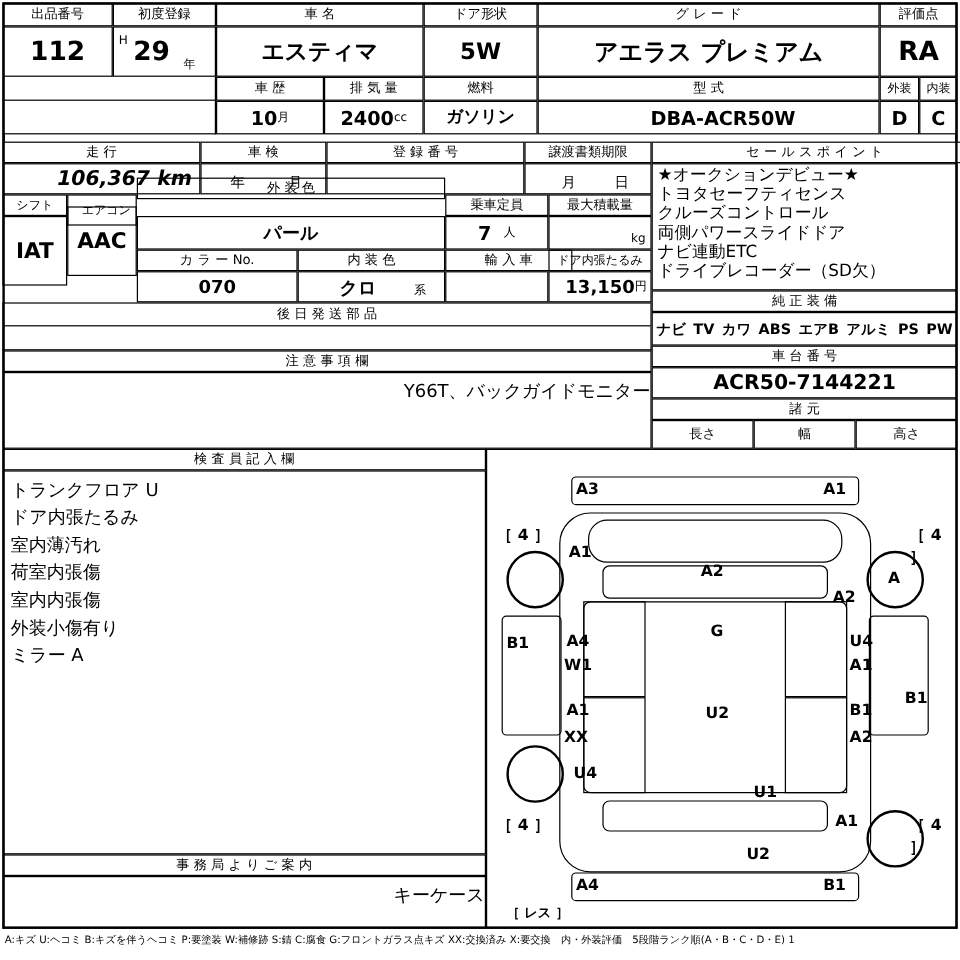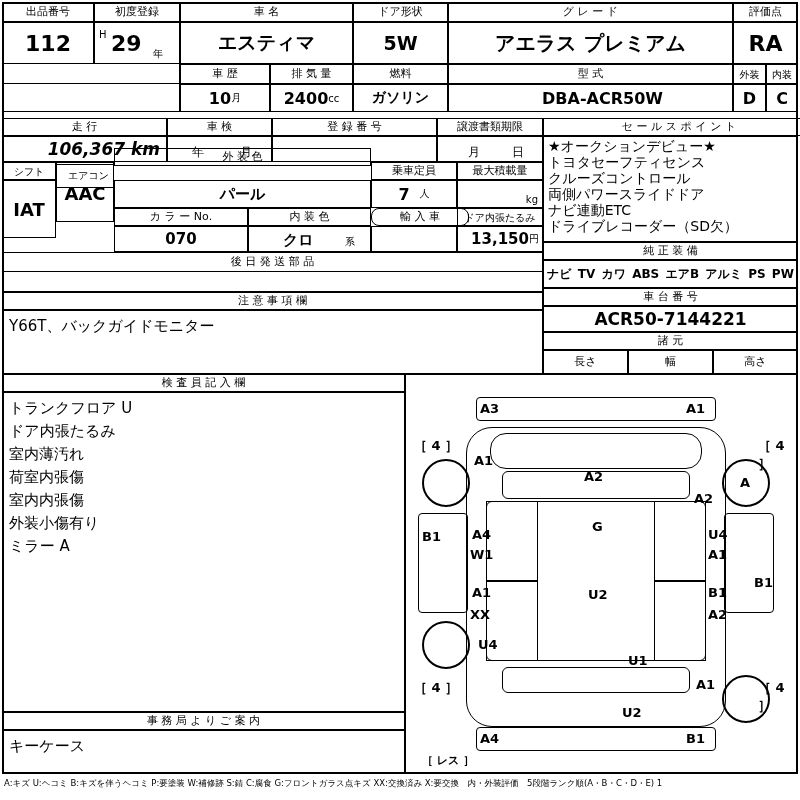--- a/index.html
+++ b/index.html
@@ -7,21 +7,21 @@
   .sheet{position:relative;width:800px;height:800px;box-sizing:border-box;}
   .bx{position:absolute;box-sizing:border-box;border:1px solid #000;}
   .lbl{font-size:11px;text-align:center;line-height:1.1;}
   .c{display:flex;align-items:center;justify-content:center;}
   .outer{position:absolute;left:2px;top:2px;width:796px;height:772px;border:2px solid #000;box-sizing:border-box;}
   .big{font-size:22px;font-weight:bold;}
   .med{font-size:16px;font-weight:bold;}
   .sm{font-size:12px;}
   .xs{font-size:10px;}
   .sp-line{font-size:14px;line-height:16px;white-space:nowrap;}
-  .note-line{font-size:15px;line-height:22px;}
+  .note-line{font-size:15px;line-height:22px;text-align:right;}
   .insp-line{font-size:15px;line-height:23px;}
   .wheel{position:absolute;border:2px solid #000;border-radius:50%;box-sizing:border-box;display:flex;align-items:center;justify-content:center;font-size:13px;font-weight:bold;}
   .dg{position:absolute;font-size:13px;font-weight:bold;}
   .dgbox{position:absolute;border:1.5px solid #000;box-sizing:border-box;}
   .legend{position:absolute;left:4px;top:778px;width:792px;font-size:8.5px;white-space:nowrap;}
 </style>
 </head>
 <body>
 
 <div class="sheet">
@@ -109,37 +109,37 @@
 
   <div class="bx lbl c" style="left:2px;top:162px;width:54px;height:18px;font-size:10px;">シフト</div>
   <div class="bx lbl c" style="left:56px;top:162px;width:58px;height:26px;font-size:10px;padding-left:7px;">エアコン</div>
   <div class="bx lbl c" style="left:114px;top:148px;width:257px;height:18px;">外 装 色</div>
   <div class="bx lbl c" style="left:371px;top:162px;width:86px;height:18px;">乗車定員</div>
   <div class="bx lbl c" style="left:457px;top:162px;width:86px;height:18px;">最大積載量</div>
 
   <div class="bx c" style="left:2px;top:180px;width:54px;height:58px;">
     <span class="med" style="font-size:18px;">IAT</span>
   </div>
-  <div class="bx c" style="left:56px;top:164px;width:58px;height:58px;">
+  <div class="bx c" style="left:56px;top:172px;width:58px;height:58px;">
     <span class="med" style="font-size:18px;">AAC</span>
   </div>
   <div class="bx c" style="left:114px;top:180px;width:257px;height:28px;">
     <span class="sm" style="font-size:15px;font-weight:bold;">パール</span>
   </div>
   <div class="bx c" style="left:371px;top:180px;width:86px;height:28px;">
     <span class="med">7</span>
       <span class="xs" style="margin-left:10px;">人</span>
   </div>
   <div class="bx" style="left:457px;top:180px;width:86px;height:28px;display:flex;align-items:flex-end;justify-content:flex-end;padding:0 4px 2px 0;">
     <span class="xs">kg</span>
   </div>
 
   <div class="bx lbl c" style="left:114px;top:208px;width:134px;height:18px;">カ ラ ー No.</div>
   <div class="bx lbl c" style="left:248px;top:208px;width:123px;height:18px;">内 装 色</div>
-  <div class="bx lbl c" style="left:371px;top:208px;width:98px;height:18px;border-radius:8px;">輸 入 車</div>
+  <div class="bx lbl c" style="left:371px;top:208px;width:106px;height:18px;">輸 入 車</div>
   <div class="bx lbl c" style="left:457px;top:208px;width:86px;height:18px;font-size:10px;">ドア内張たるみ</div>
 
   <div class="bx c" style="left:114px;top:226px;width:134px;height:26px;">
     <span class="sm" style="font-size:15px;font-weight:bold;">070</span>
   </div>
   <div class="bx" style="left:248px;top:226px;width:123px;height:26px;">
     <span class="sm" style="position:absolute;left:34px;top:4px;font-size:15px;font-weight:bold;">クロ</span>
     <span class="xs" style="position:absolute;left:96px;top:8px;">系</span>
   </div>
   <div class="bx c" style="left:371px;top:226px;width:86px;height:26px;">

